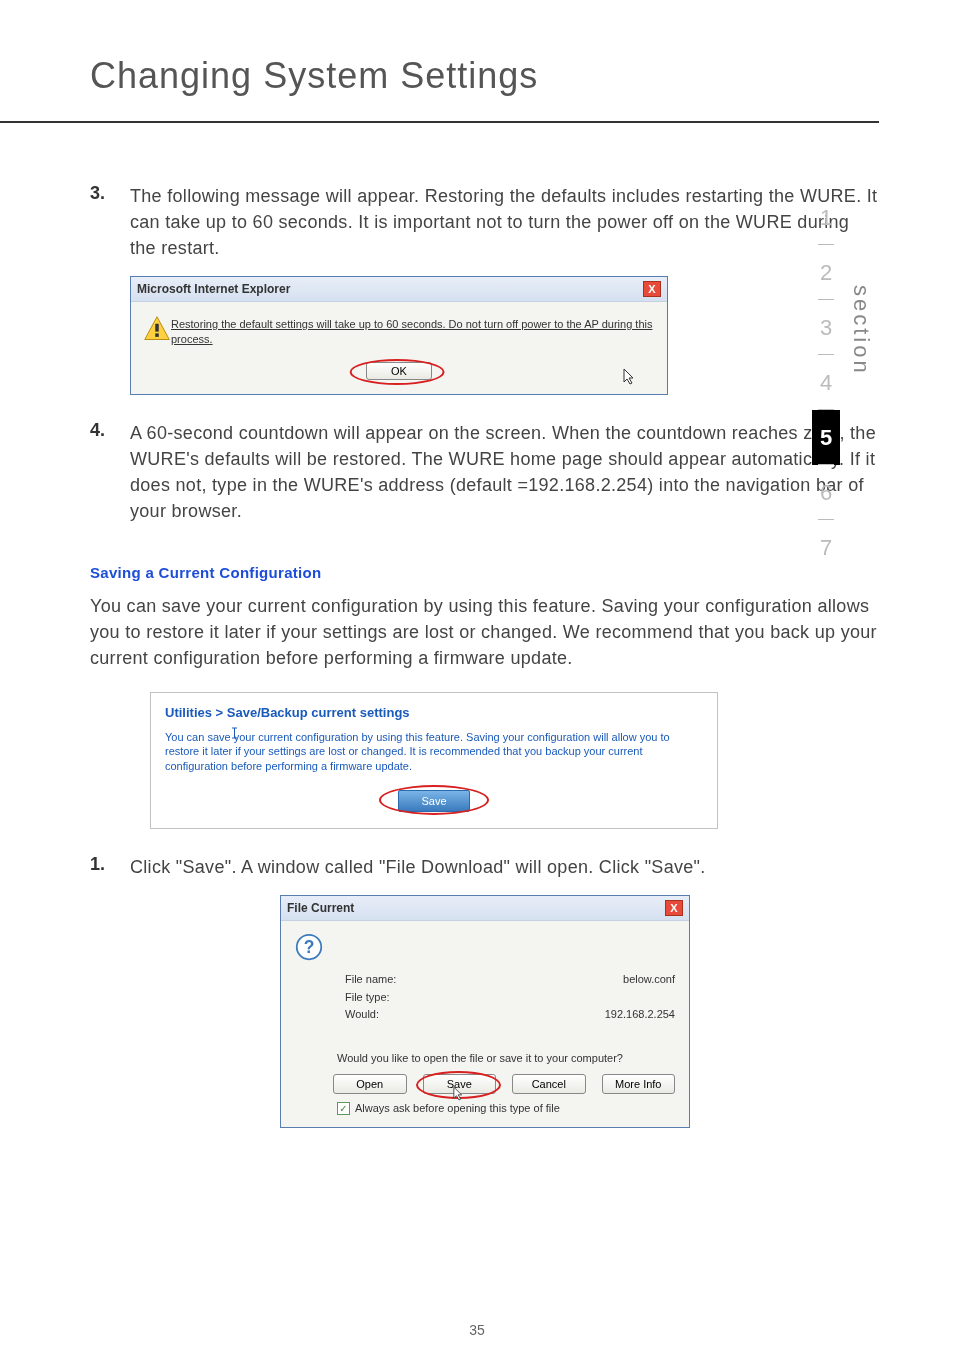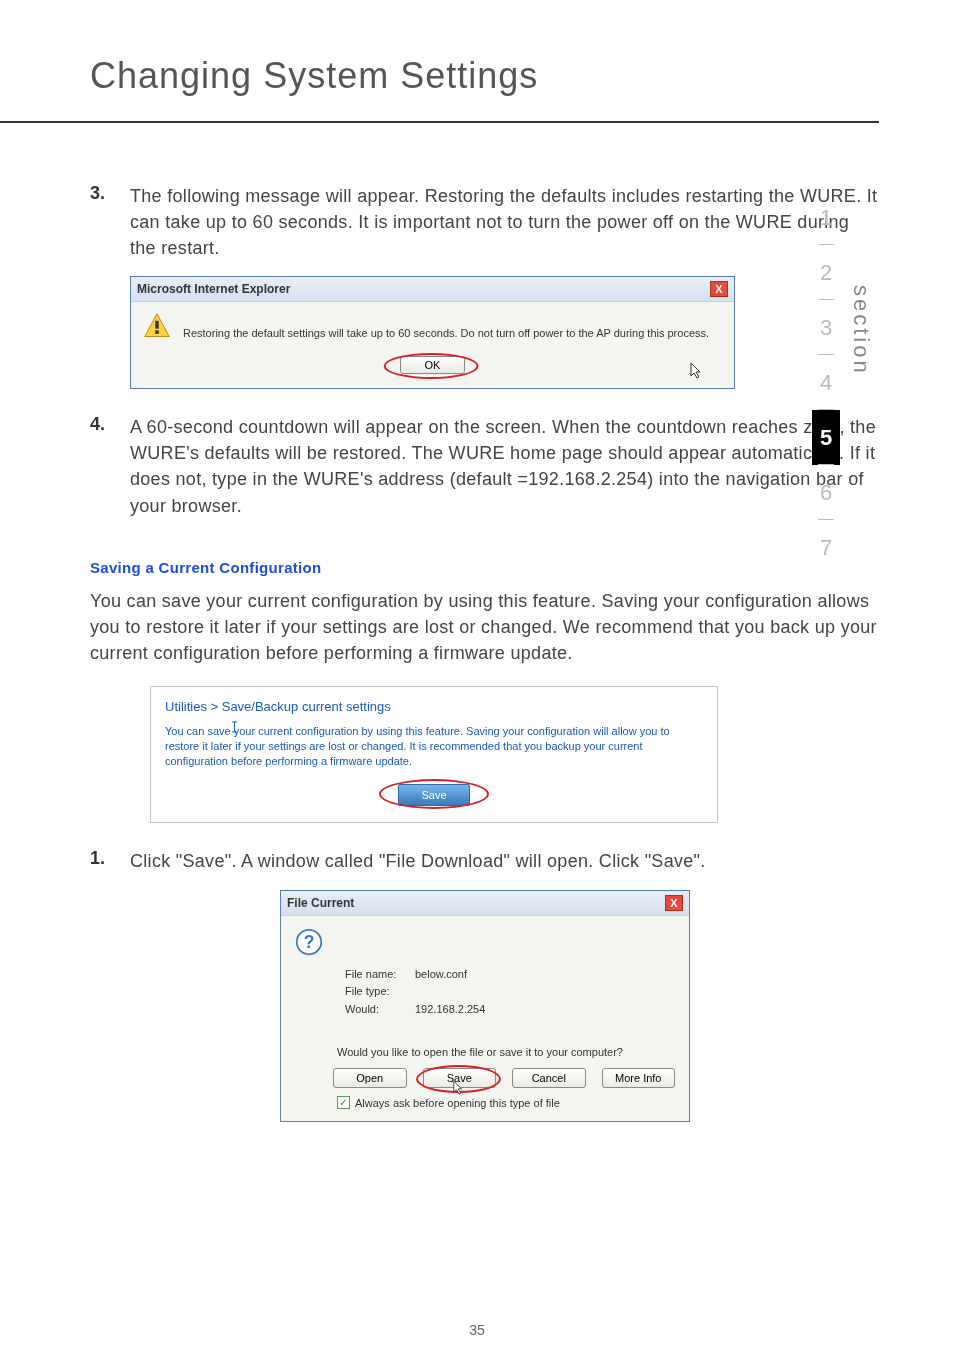--- a/index.html
+++ b/index.html
@@ -39,21 +39,21 @@
     }
     .step-text {
       font-size: 18px;
       line-height: 1.45;
       color: #444444;
       letter-spacing: 0.3px;
     }
     .dialog-box {
       border: 1px solid #5a7db0;
       margin: 15px 0 25px 40px;
-      width: 605px;
+      width: 538px;
       font-size: 12px;
     }
     .dialog-title-bar {
       background: linear-gradient(to bottom, #e8eef8, #d5e0f0);
       border-bottom: 1px solid #c5d0e0;
       padding: 4px 6px;
       display: flex;
       justify-content: space-between;
       align-items: center;
       font-weight: bold;
@@ -71,22 +71,22 @@
       font-size: 11px;
       font-weight: bold;
       border: 1px solid #aa3020;
     }
     .dialog-body {
       background: #f4f4f0;
       padding: 10px 12px 14px 12px;
     }
     .dialog-row {
       display: flex;
-      align-items: flex-end;
-      gap: 12px;
+      align-items: center;
+      text-decoration: underline;
     }
     .warn-tri {
       width: 28px;
       height: 28px;
       flex-shrink: 0;
     }
     .warn-tri svg {
       width: 100%;
       height: 100%;
     }
@@ -145,21 +145,21 @@
     .web-panel {
       border: 1px solid #c3c3c3;
       background: #ffffff;
       margin: 15px 0 25px 60px;
       width: 568px;
       padding: 12px 14px 16px 14px;
       position: relative;
     }
     .web-panel-title {
       color: #1a5aba;
-      font-weight: normal;
+      font-weight: bold;
       font-size: 13px;
       margin-bottom: 10px;
     }
     .web-panel-text {
       color: #1a5aba;
       font-size: 11px;
       line-height: 1.35;
     }
     .web-panel-btn-row {
       text-align: center;
@@ -209,20 +209,21 @@
     }
     .fd-detail {
       margin-left: 50px;
       font-size: 11px;
       line-height: 1.6;
       color: #333333;
       margin-bottom: 28px;
     }
     .fd-detail-row {
       display: flex;
+      justify-content: space-between;
     }
     .fd-label {
       min-width: 70px;
     }
     .fd-question {
       margin-left: 42px;
       font-size: 11px;
       color: #333333;
       margin-bottom: 10px;
     }

